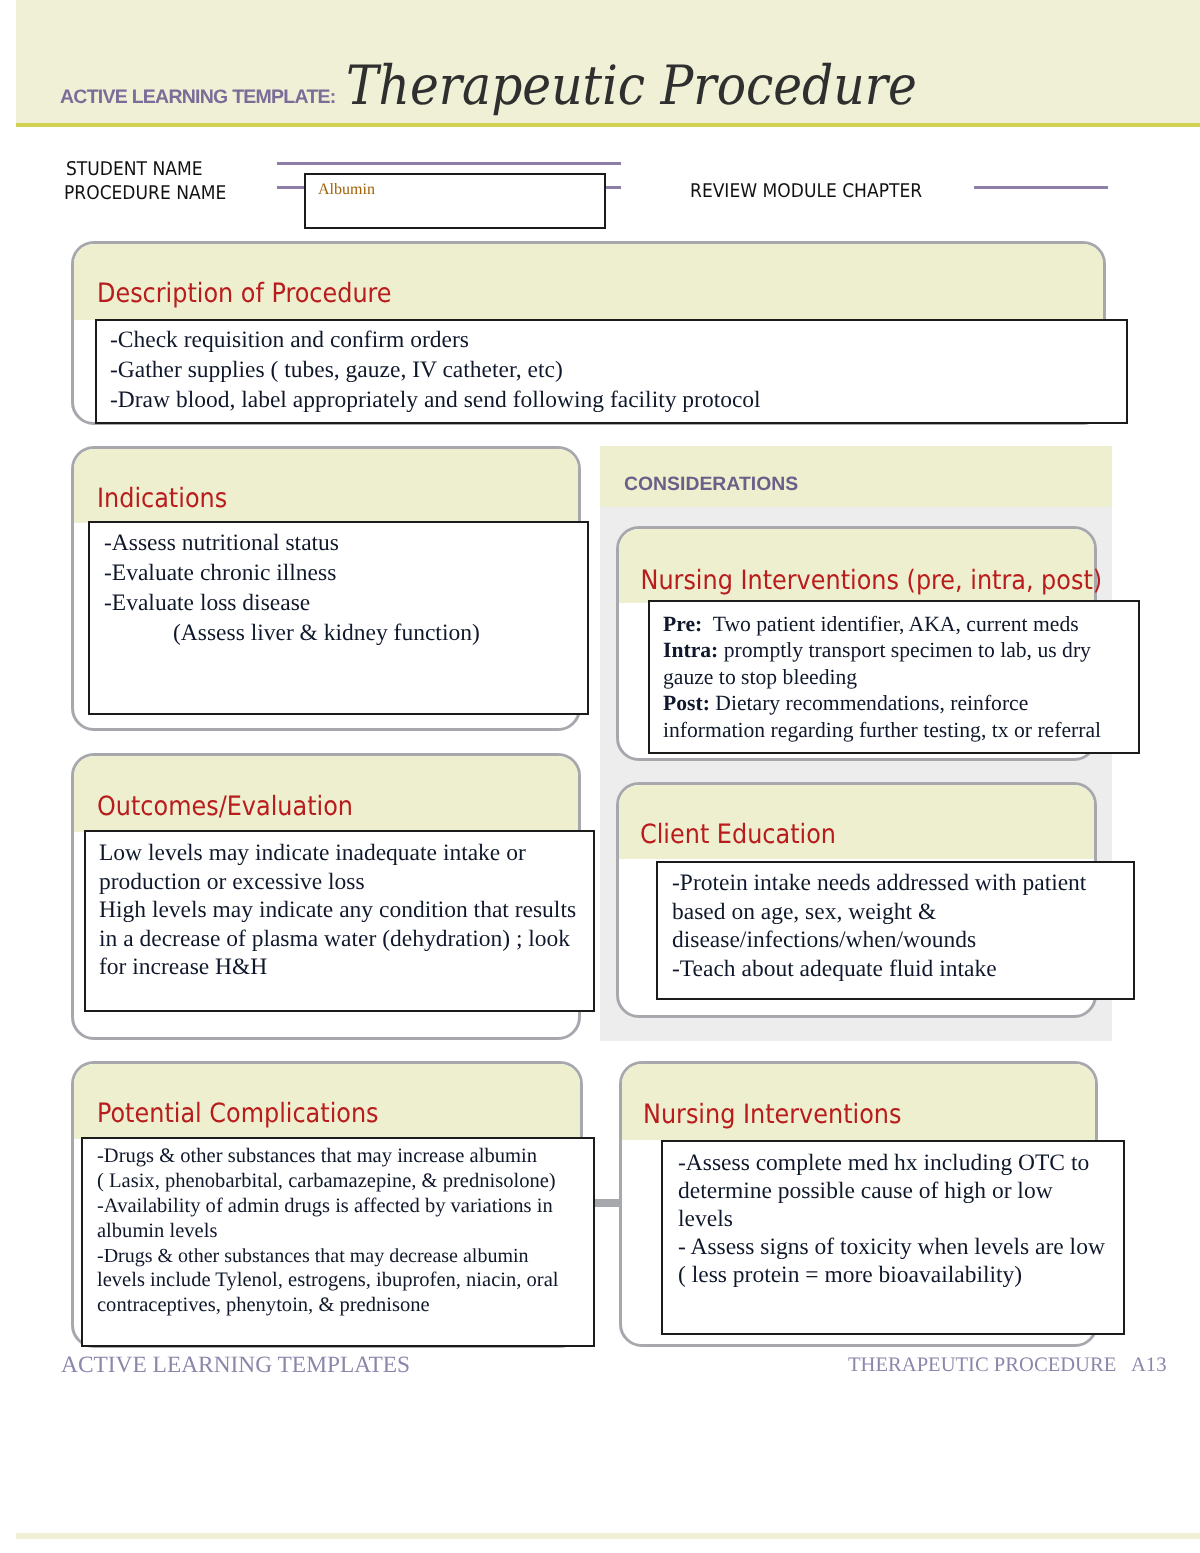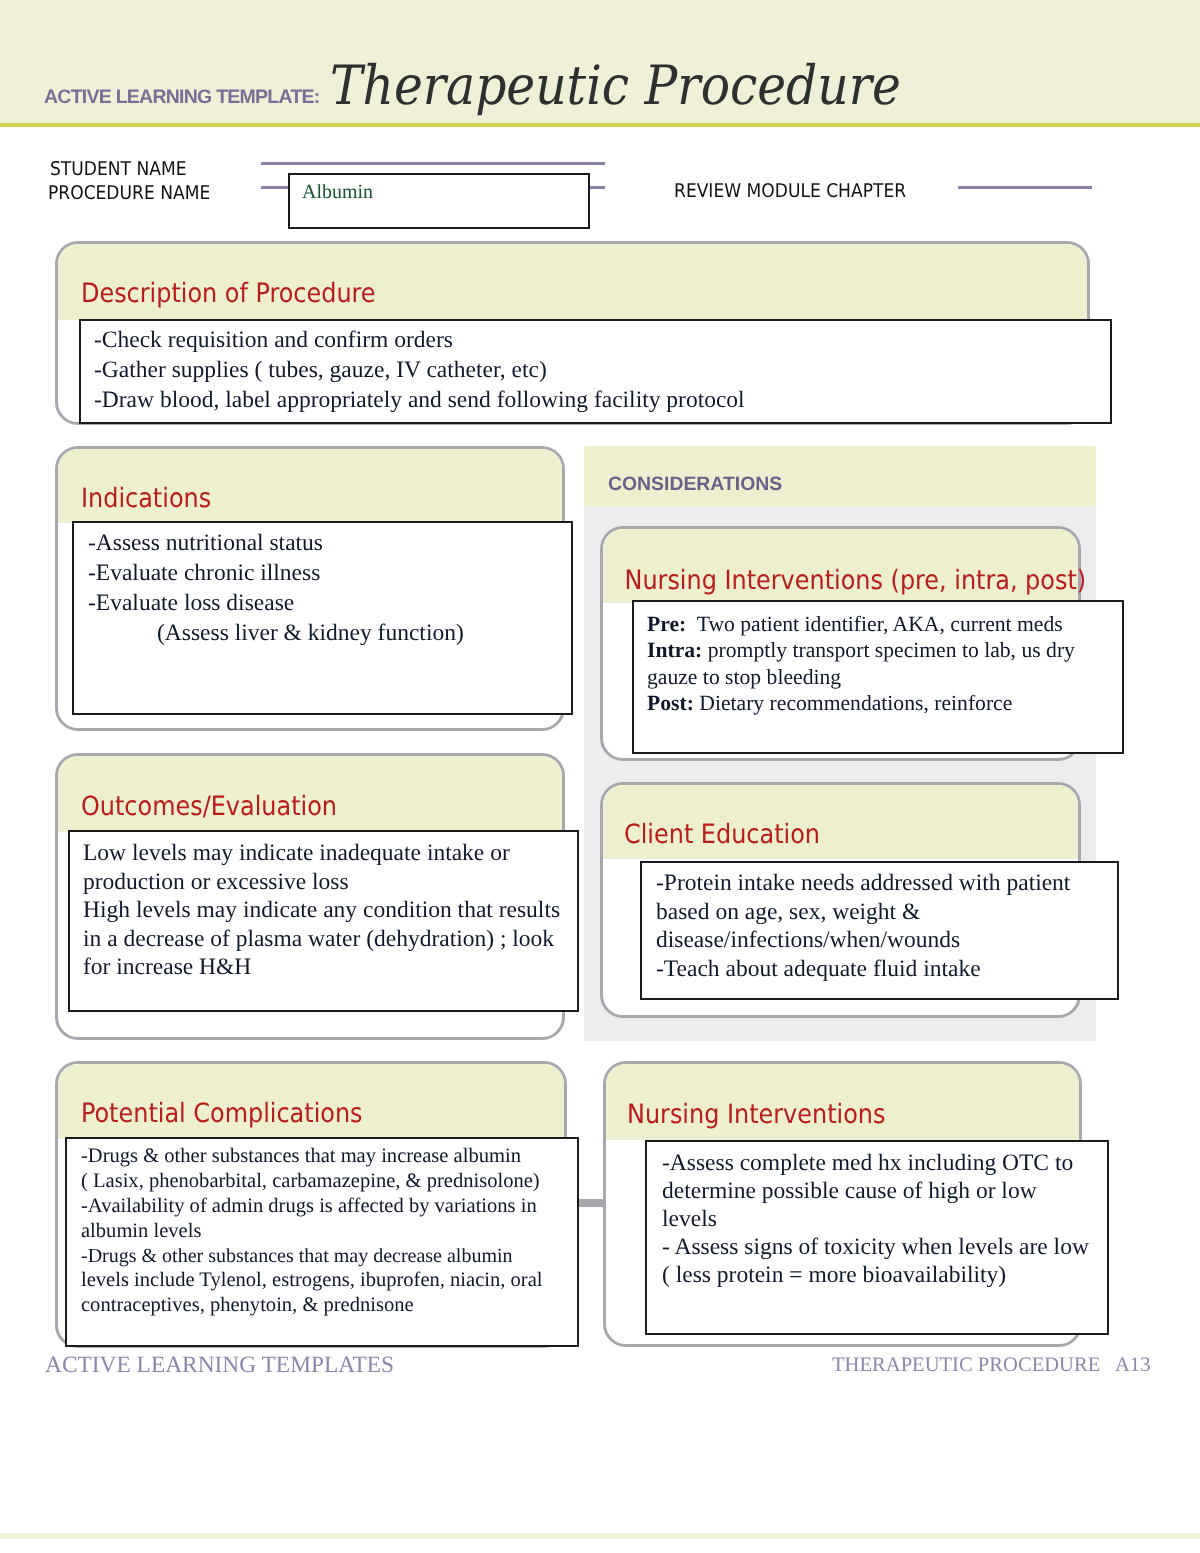--- a/index.html
+++ b/index.html
@@ -1,29 +1,29 @@
 <!DOCTYPE html>
 <html><head>
 <meta charset="utf-8">
 <style>
   html,body{margin:0;padding:0;}
   *{-webkit-font-smoothing:antialiased;text-rendering:geometricPrecision;}
   body{width:1200px;height:1553px;background:#ffffff;font-family:"Liberation Sans",sans-serif;position:relative;overflow:hidden;}
-  .page{position:absolute;left:0;top:0;width:1176px;height:1553px;}
+  .page{position:absolute;left:16px;top:0;width:1176px;height:1553px;}
 
   .hdrband{position:absolute;left:0;top:0;width:1200px;height:123px;background:#eff0d5;}
   .hdrrule{position:absolute;left:0;top:123px;width:1200px;height:4px;background:#d2d252;}
   .alt{position:absolute;left:44px;top:86px;font-size:19.5px;letter-spacing:-0.75px;font-weight:bold;color:#7b6d98;white-space:nowrap;}
   .title{position:absolute;left:330px;top:59px;font-family:"DejaVu Serif Condensed","DejaVu Serif",serif;font-style:italic;font-size:54.2px;color:#2f2f2f;line-height:1;white-space:nowrap;}
   .botband{position:absolute;left:0;top:1533px;width:1200px;height:6px;background:#eff0d5;}
 
   .lbl{position:absolute;font-family:"DejaVu Sans Condensed","DejaVu Sans",sans-serif;font-size:19px;color:#111;white-space:nowrap;}
   .pline{position:absolute;height:3px;background:#8d7fa7;}
   .namebox{position:absolute;background:#fff;border:2px solid #1b1b1b;box-sizing:border-box;}
-  .nametext{position:absolute;font-family:"Liberation Serif",serif;font-size:20px;color:#14532d;white-space:nowrap;}
+  .nametext{position:absolute;font-family:"Liberation Serif",serif;font-size:16px;color:#a16207;white-space:nowrap;}
 
   .card{position:absolute;border:3px solid #a7a7ae;border-radius:23px;background:#fff;box-sizing:border-box;}
   .card .hd{position:absolute;left:0;top:0;right:0;background:#edefce;border-radius:20px 20px 0 0;}
   .hdt{position:absolute;font-family:"DejaVu Sans Condensed","DejaVu Sans",sans-serif;font-size:26.6px;color:#b91c1c;white-space:nowrap;}
   .tbox{position:absolute;background:#fff;border:2px solid #1b1b1b;box-sizing:border-box;z-index:5;}
   .txt{position:absolute;font-family:"Liberation Serif",serif;color:#0f172a;font-size:23.5px;z-index:6;white-space:nowrap;line-height:1;}
   .consider{position:absolute;background:#ededed;}
   .chead{position:absolute;background:#edefce;}
   .ctitle{position:absolute;font-size:19.4px;font-weight:bold;color:#6b5f89;white-space:nowrap;}
   .foot{position:absolute;font-family:"Liberation Serif",serif;font-size:23.4px;color:#8d86ab;white-space:nowrap;}
@@ -68,20 +68,21 @@
   <div class="txt" style="left:157px;top:621.5px;">(Assess liver &amp; kidney function)</div>
   <div class="card" style="left:600px;top:526px;width:481px;height:235px;">
       <div class="hd" style="height:74px;"></div>
     </div>
   <div class="hdt" style="left:624.5px;top:565px;">Nursing Interventions (pre, intra, post)</div>
   <div class="tbox" style="left:631.5px;top:600px;width:492.5px;height:153.5px;"></div>
   <div class="txt" style="left:647px;top:613.5px;font-size:21.65px;"><b>Pre:</b><span>&nbsp; Two patient identifier, AKA, current meds</span></div>
   <div class="txt" style="left:647px;top:640.1px;font-size:21.65px;"><b>Intra:</b><span> promptly transport specimen to lab, us dry</span></div>
   <div class="txt" style="left:647px;top:666.7px;font-size:21.65px;"><b></b><span>gauze to stop bleeding</span></div>
   <div class="txt" style="left:647px;top:693.3px;font-size:21.65px;"><b>Post:</b><span> Dietary recommendations, reinforce</span></div>
+  <div class="txt" style="left:647px;top:719.9px;font-size:21.65px;"><b></b><span>information regarding further testing, tx or referral</span></div>
   <div class="card" style="left:55px;top:753px;width:510px;height:287px;">
       <div class="hd" style="height:76px;"></div>
     </div>
   <div class="hdt" style="left:81px;top:791px;">Outcomes/Evaluation</div>
   <div class="tbox" style="left:68px;top:829.5px;width:510.5px;height:182px;"></div>
   <div class="txt" style="left:83px;top:842px;">Low levels may indicate inadequate intake or</div>
   <div class="txt" style="left:83px;top:870.6px;">production or excessive loss</div>
   <div class="txt" style="left:83px;top:899.2px;">High levels may indicate any condition that results</div>
   <div class="txt" style="left:83px;top:927.8px;">in a decrease of plasma water (dehydration) ; look</div>
   <div class="txt" style="left:83px;top:956.4px;">for increase H&amp;H</div>

